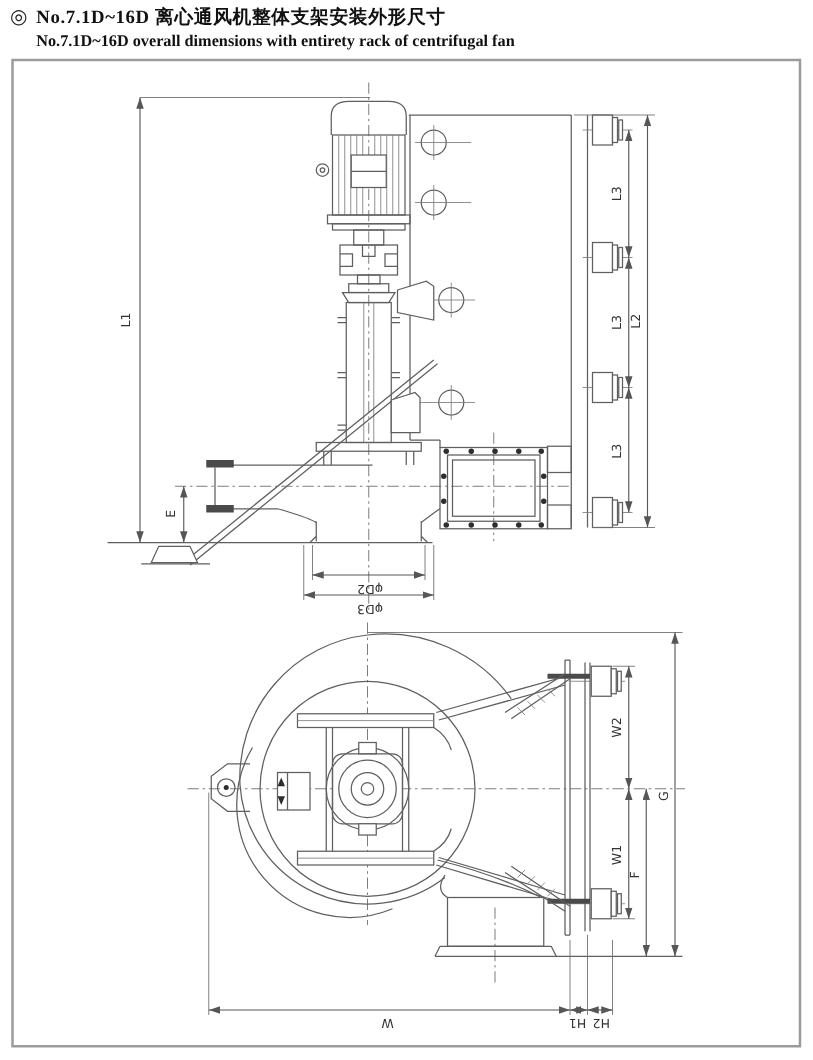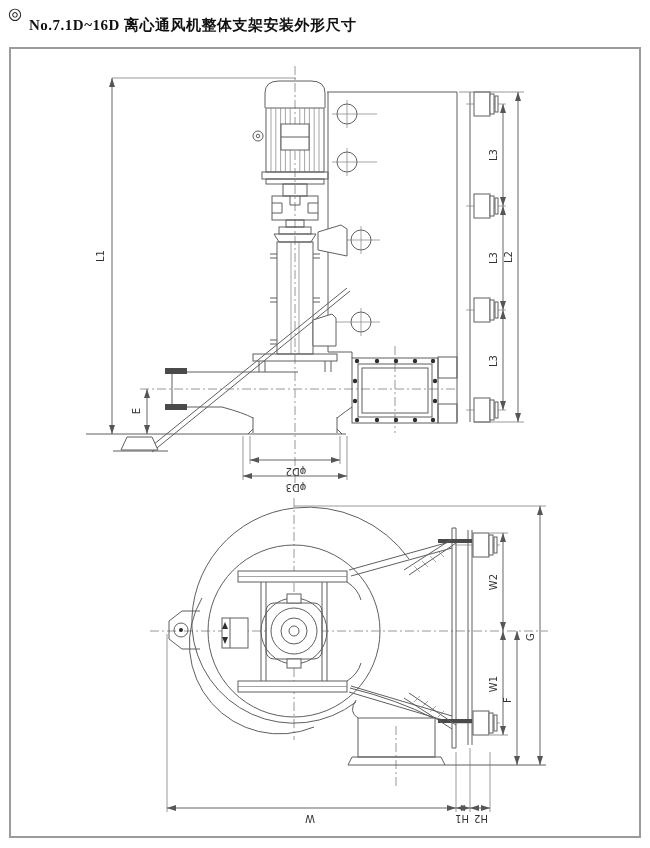--- a/index.html
+++ b/index.html
@@ -1,20 +1,20 @@
 <!DOCTYPE html>
 <html><head>
 <meta charset="utf-8">
 <style>
   html,body{margin:0;padding:0;background:#ffffff;}
   body{width:650px;height:848px;position:relative;font-family:"Liberation Sans",sans-serif;}
   .page{position:absolute;inset:0;background:#fff;}
   .title-row{position:absolute;left:8px;top:5px;display:flex;align-items:flex-start;gap:7px;}
   .bullet{font-size:16px;line-height:18px;color:#222;}
-  .titles{display:flex;flex-direction:column;margin-top:11px;}
+  .titles{display:flex;flex-direction:column;}
   .title-zh{font-family:"Liberation Serif","DejaVu Serif",serif;font-weight:bold;font-size:15px;line-height:19px;color:#111;letter-spacing:.5px;}
   .title-en{font-family:"Liberation Serif","DejaVu Serif",serif;font-weight:bold;font-size:13px;line-height:17px;color:#111;}
   svg{position:absolute;left:0;top:0;}
   .ln{stroke:#5f5f5f;stroke-width:1;fill:none;}
   .lnf{stroke:#5f5f5f;stroke-width:1;fill:#ffffff;}
   .thin{stroke:#808080;stroke-width:.7;fill:none;}
   .dim{stroke:#565656;stroke-width:.9;fill:none;}
   .ext{stroke:#6e6e6e;stroke-width:.7;fill:none;}
   .cl{stroke:#7d7d7d;stroke-width:.8;fill:none;stroke-dasharray:9 3 2 3;}
   .dark{fill:#4a4a4a;stroke:none;}
@@ -23,20 +23,21 @@
 </style>
 </head>
 <body>
 
 <div class="page">
 
   <div class="title-row">
     <span class="bullet">◎</span>
     <div class="titles">
       <div class="title-zh">No.7.1D~16D 离心通风机整体支架安装外形尺寸</div>
+      <div class="title-en">No.7.1D~16D overall dimensions with entirety rack  of centrifugal fan</div>
     </div>
   </div>
 
   <svg width="650" height="848" viewBox="0 0 650 848">
     <defs>
       <marker id="arwE" markerUnits="userSpaceOnUse" markerWidth="9" markerHeight="6" refX="9" refY="3" orient="auto">
         <path d="M0,0 L9,3 L0,6 Z" fill="#565656"></path>
       </marker>
       <marker id="arwS" markerUnits="userSpaceOnUse" markerWidth="9" markerHeight="6" refX="0" refY="3" orient="auto">
         <path d="M9,0 L0,3 L9,6 Z" fill="#565656"></path>

